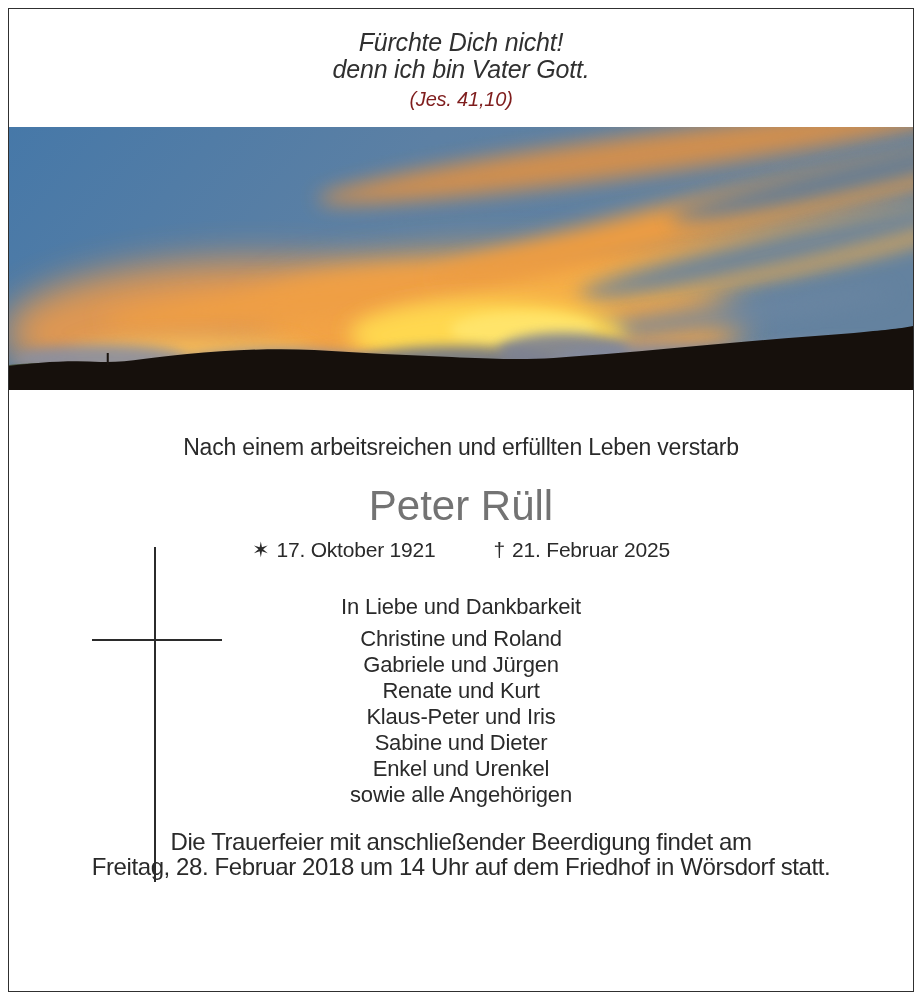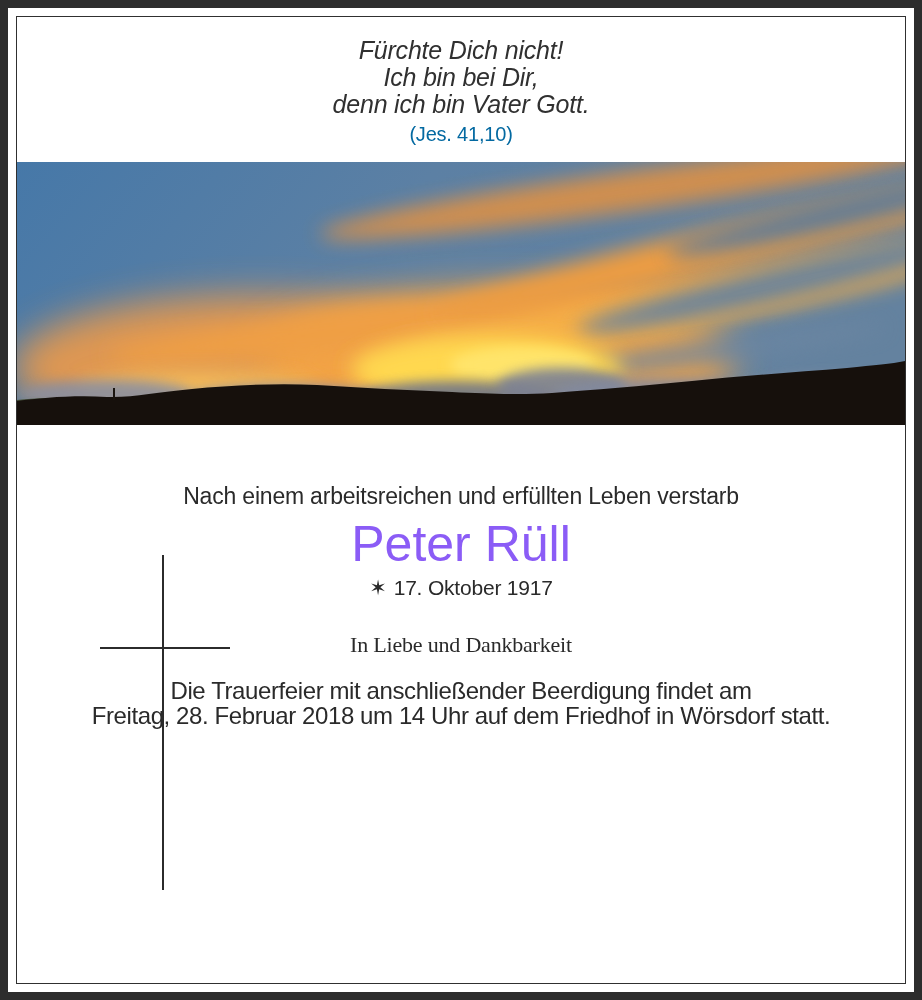--- a/index.html
+++ b/index.html
@@ -2,21 +2,20 @@
 <html><head>
 <meta charset="utf-8">
 <style>
   * { margin: 0; padding: 0; box-sizing: border-box; }
   html, body { background: #555; }
   body { width: 922px; font-family: "Liberation Sans", "DejaVu Sans", sans-serif; }
 
   .frame {
     width: 922px; height: 1000px;
     background: #2d2d2d;
-    padding: 8px;
   }
   .mat {
     width: 100%; height: 100%;
     background: #ffffff;
     padding: 8px;
   }
   .card {
     width: 100%; height: 100%;
     background: #ffffff;
     border: 1px solid #303030;
@@ -29,60 +28,61 @@
 
   
   .verse { margin-top: 20px; }
   .verse-line {
     font-style: italic;
     font-size: 25px;
     line-height: 27px;
     color: #303030;
   }
   .verse-ref {
+    font-style: italic;
     font-size: 20px;
     line-height: 23px;
     margin-top: 5px;
-    color: #0369a1;
+    color: #7f1d1d;
   }
 
   
   .photo {
     margin-top: 16px;
     width: 100%;
     height: 263px;
     display: block;
   }
   .photo svg { display: block; width: 100%; height: 100%; }
 
   
-  .intro { margin-top: 58px; }
+  .intro { margin-top: 44px; }
   .intro-line { font-size: 23px; line-height: 27px; }
 
   
   .name {
-    margin-top: 8px;
-    font-size: 50px;
+    margin-top: 19px;
+    font-size: 42px;
     line-height: 52px;
-    color: #8b5cf6;
+    color: #737373;
     letter-spacing: 0;
   }
   .dates {
     margin-top: 6px;
     display: flex;
     justify-content: center;
     gap: 58px;
     font-size: 21px;
     line-height: 24px;
   }
   .date-group { white-space: nowrap; }
   .date-symbol { display: inline-block; margin-right: 7px; }
 
   
-  .farewell-heading { margin-top: 33px; font-size: 22px; line-height: 24px; font-family: Liberation Serif, serif; }
+  .farewell-heading { margin-top: 33px; font-size: 22px; line-height: 24px; }
   .mourners { margin-top: 7px; }
   .mourner-line { font-size: 22px; line-height: 26px; }
 
   
   .funeral { margin-top: 21px; letter-spacing: -0.4px; }
   .funeral-line { font-size: 24px; line-height: 25px; }
 
   
   .cross-v {
     position: absolute;
@@ -99,21 +99,20 @@
 </style>
 </head>
 <body>
 
 <div class="frame">
   <div class="mat">
     <div class="card">
 
       <div class="verse">
         <div class="verse-line">Fürchte Dich nicht!</div>
-        <div class="verse-line">Ich bin bei Dir,</div>
         <div class="verse-line">denn ich bin Vater Gott.</div>
         <div class="verse-ref">(Jes. 41,10)</div>
       </div>
 
       <div class="photo">
         <svg viewBox="0 0 888 263" preserveAspectRatio="none" aria-hidden="true">
           <defs>
             <linearGradient id="sky" x1="0" y1="0" x2="1" y2="0.25">
               <stop offset="0" stop-color="#4678a8"></stop>
               <stop offset="0.45" stop-color="#5c80a4"></stop>
@@ -168,26 +167,38 @@
       </div>
 
       <div class="intro">
         <div class="intro-line">Nach einem arbeitsreichen und erfüllten Leben verstarb</div>
       </div>
 
       <div class="name">Peter Rüll</div>
 
       <div class="dates">
         <div class="date-group">
-          <span class="date-symbol">✶</span><span>17. Oktober 1917</span>
+          <span class="date-symbol">✶</span><span>17. Oktober 1921</span>
         </div>
+        <div class="date-group">
+          <span class="date-symbol">†</span><span>21. Februar 2025</span>
+        </div>
       </div>
 
       <div class="farewell-heading">In Liebe und Dankbarkeit</div>
 
+      <div class="mourners">
+        <div class="mourner-line">Christine und Roland</div>
+        <div class="mourner-line">Gabriele und Jürgen</div>
+        <div class="mourner-line">Renate und Kurt</div>
+        <div class="mourner-line">Klaus-Peter und Iris</div>
+        <div class="mourner-line">Sabine und Dieter</div>
+        <div class="mourner-line">Enkel und Urenkel</div>
+        <div class="mourner-line">sowie alle Angehörigen</div>
+      </div>
 
       <div class="funeral">
         <div class="funeral-line">Die Trauerfeier mit anschließender Beerdigung findet am</div>
         <div class="funeral-line">Freitag, 28. Februar 2018 um 14 Uhr auf dem Friedhof in Wörsdorf statt.</div>
       </div>
 
       <div class="cross-v"></div>
       <div class="cross-h"></div>
 
     </div>

